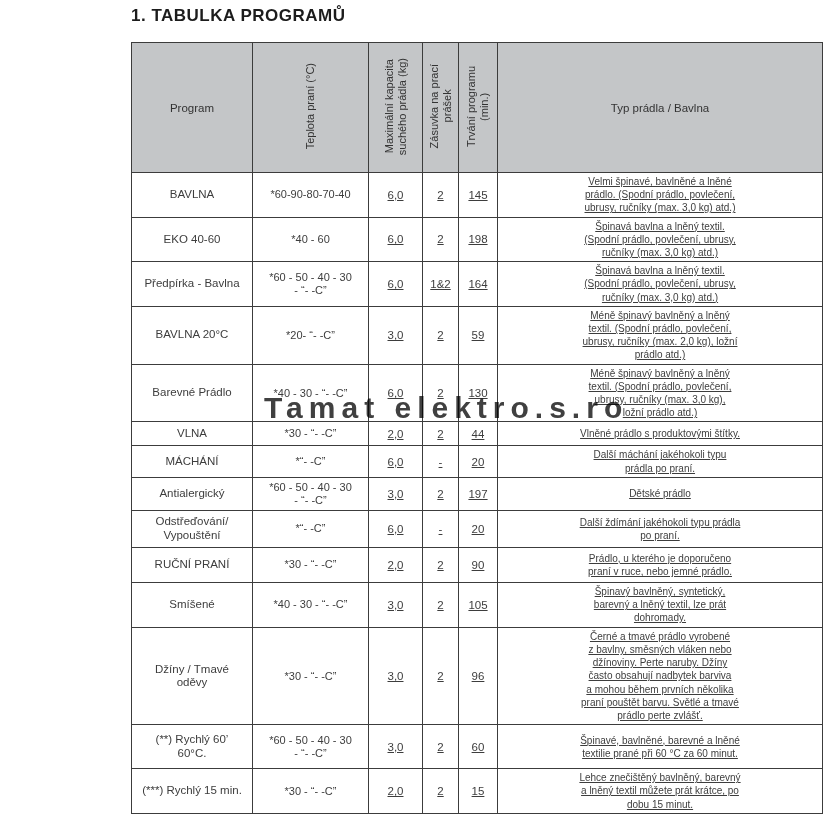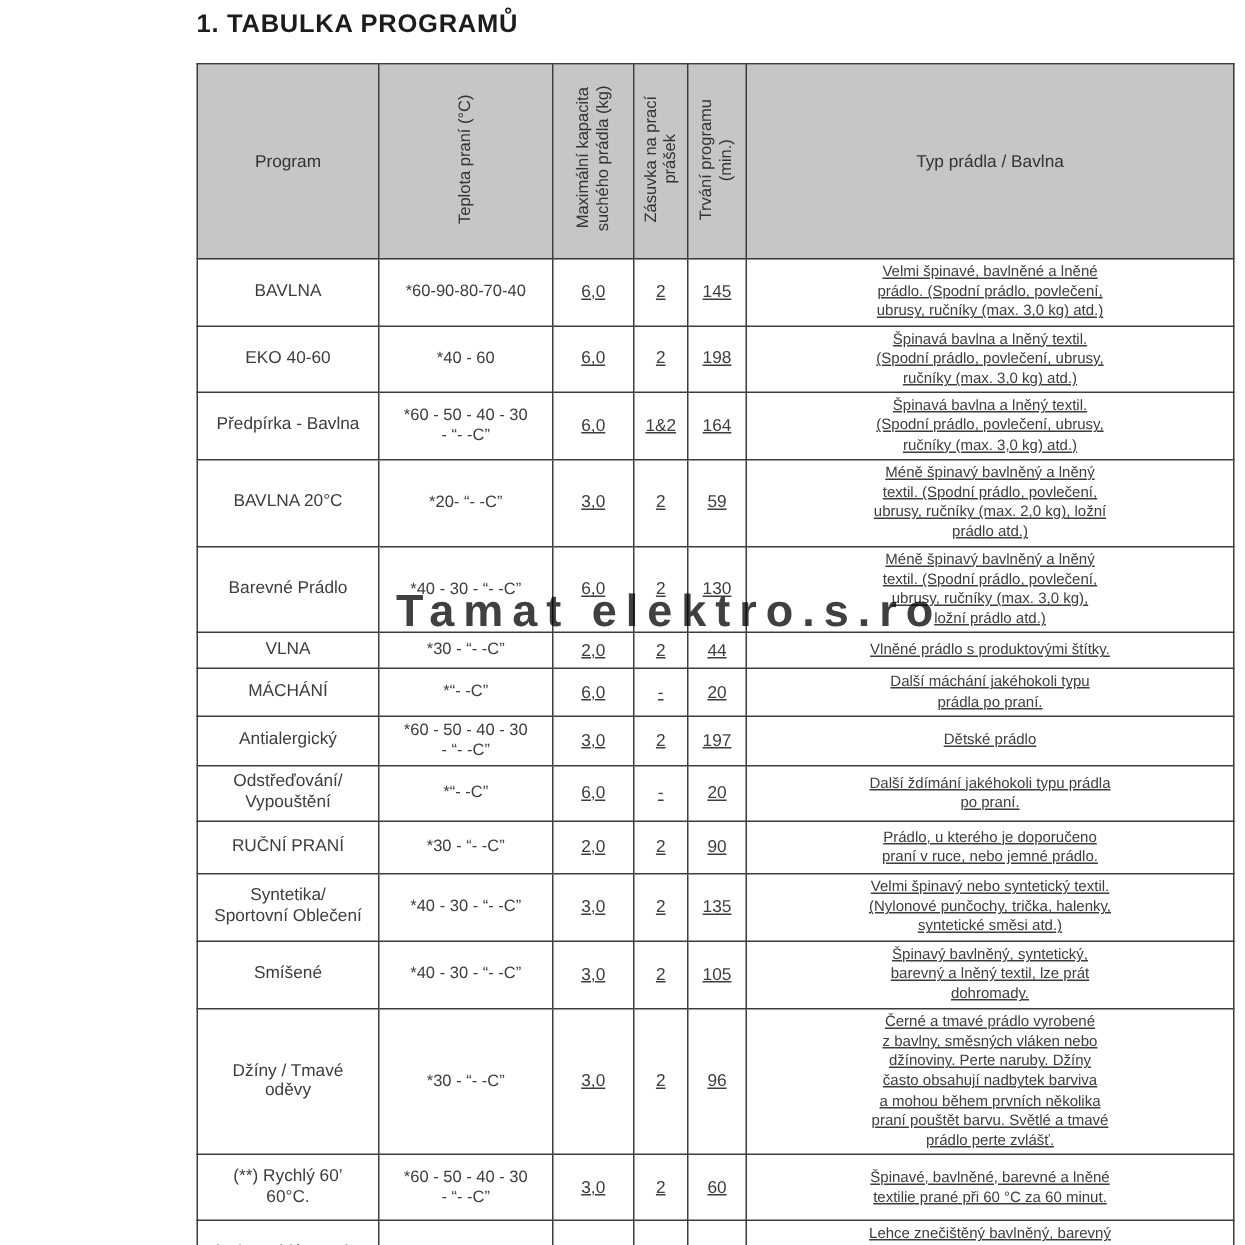--- a/index.html
+++ b/index.html
@@ -214,31 +214,20 @@
       <tr style="height:35px">
         <td class="c-prog">RUČNÍ PRANÍ</td>
         <td class="c-temp">*30 - “- -C”</td>
         <td class="c-cap">2,0</td>
         <td class="c-drawer">2</td>
         <td class="c-dur">90</td>
         <td class="c-desc">Prádlo, u kterého je doporučeno
 praní v ruce, nebo jemné prádlo.</td>
       </tr>
       <tr style="height:45px">
-        <td class="c-prog">Syntetika/
-Sportovní Oblečení</td>
-        <td class="c-temp">*40 - 30 - “- -C”</td>
-        <td class="c-cap">3,0</td>
-        <td class="c-drawer">2</td>
-        <td class="c-dur">135</td>
-        <td class="c-desc">Velmi špinavý nebo syntetický textil.
-(Nylonové punčochy, trička, halenky,
-syntetické směsi atd.)</td>
-      </tr>
-      <tr style="height:45px">
         <td class="c-prog">Smíšené</td>
         <td class="c-temp">*40 - 30 - “- -C”</td>
         <td class="c-cap">3,0</td>
         <td class="c-drawer">2</td>
         <td class="c-dur">105</td>
         <td class="c-desc">Špinavý bavlněný, syntetický,
 barevný a lněný textil, lze prát
 dohromady.</td>
       </tr>
       <tr style="height:87px">

